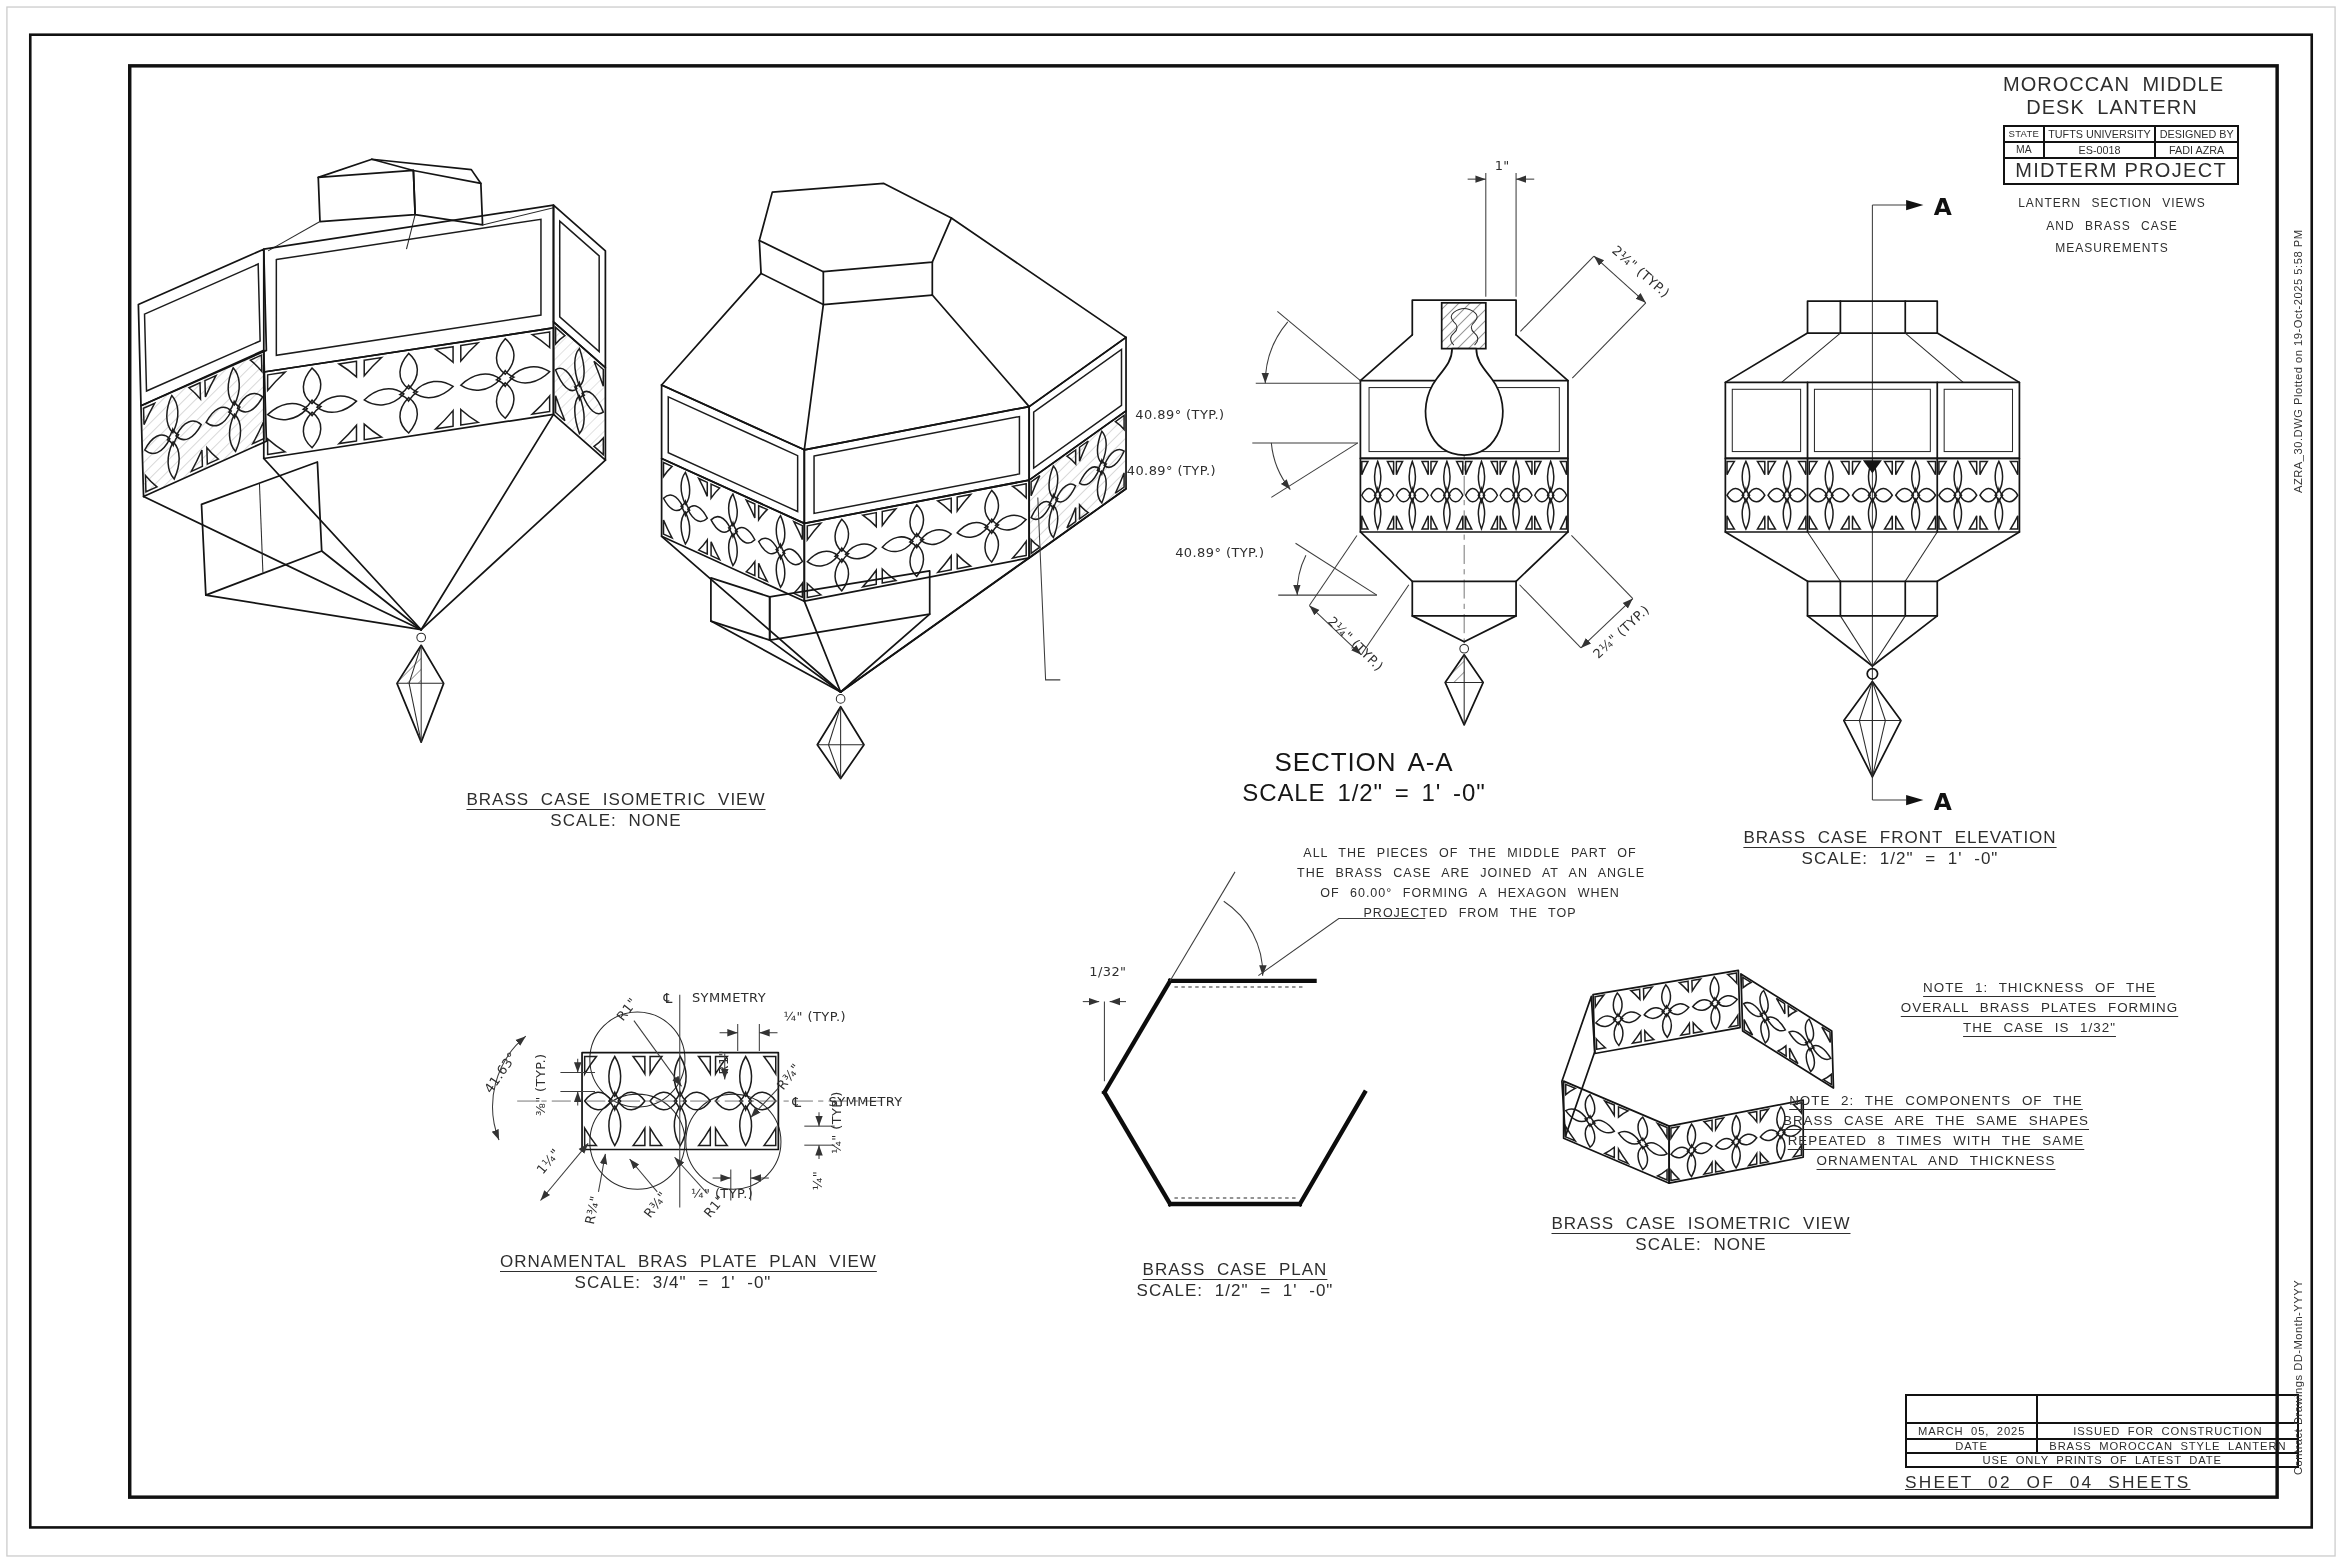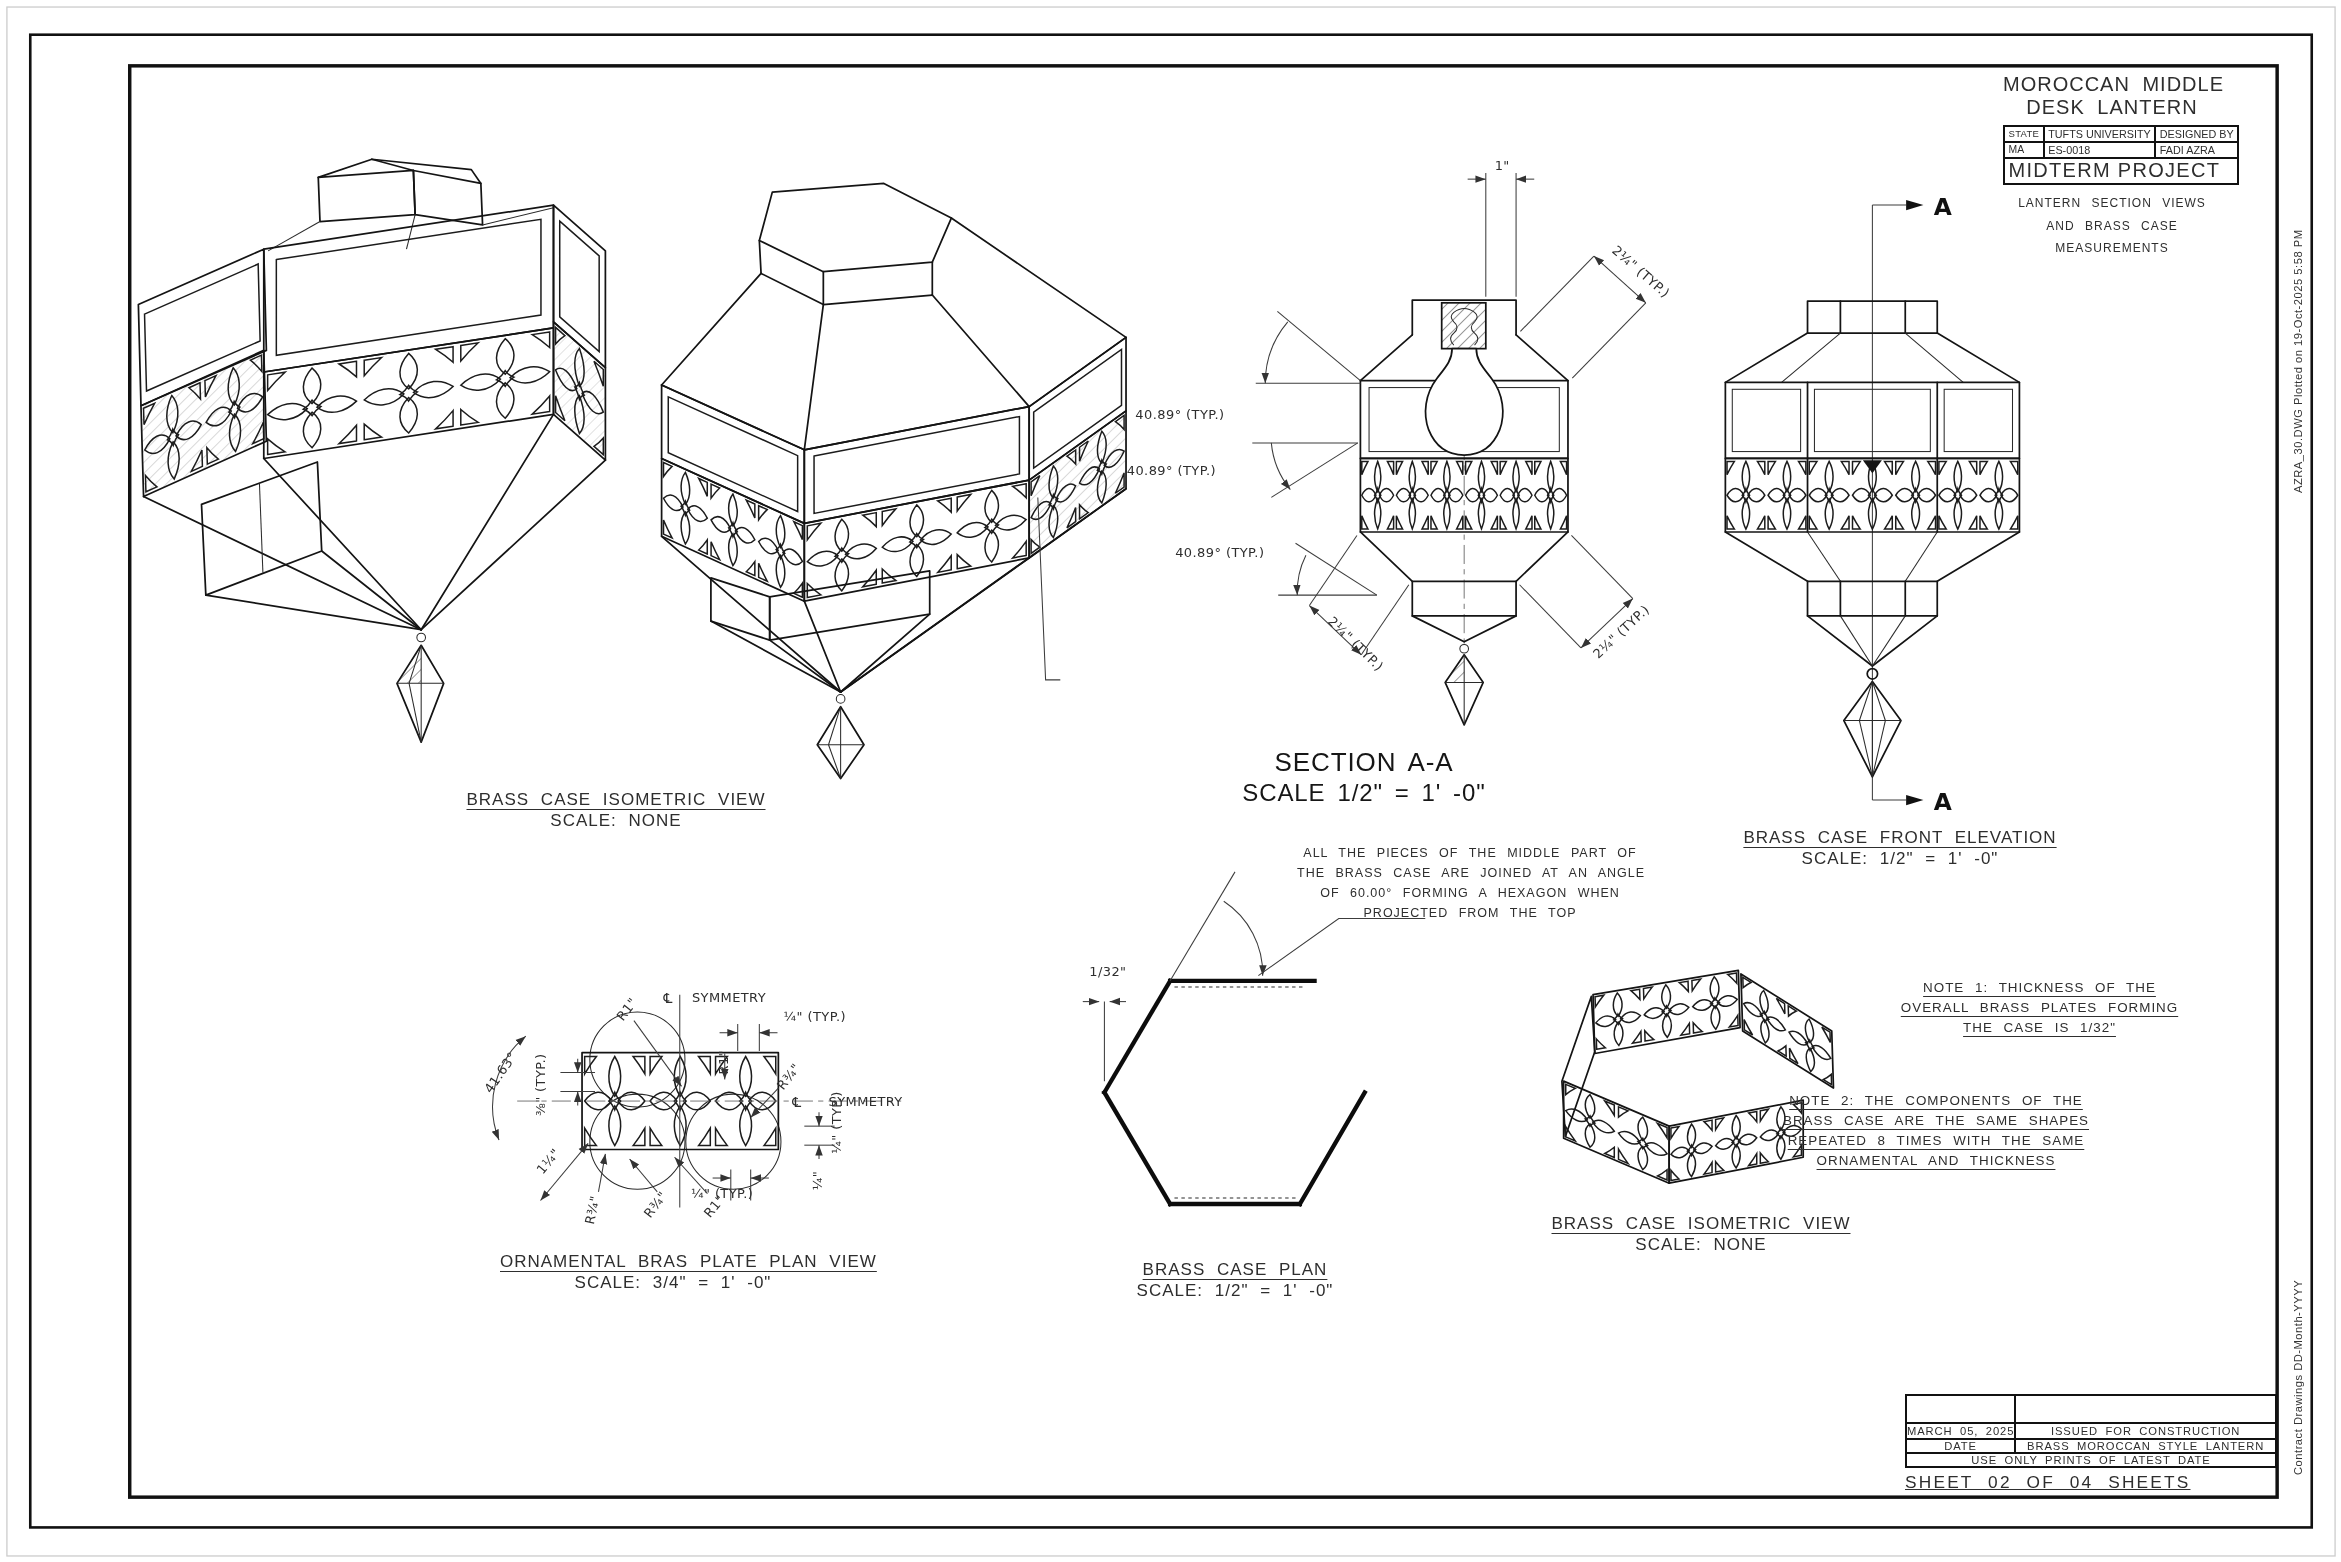--- a/index.html
+++ b/index.html
@@ -12,25 +12,25 @@
   .center{text-align:center;}
   .u{text-decoration:underline;text-underline-offset:4.3px;text-decoration-thickness:1.2px;} .f14{font-size:12.5px;line-height:16.4px;} .f15{font-size:13.4px;line-height:20px;}
   .f19{font-size:17px;line-height:21px;} .f21{font-size:12px;line-height:22.5px;} .f22{font-size:20px;line-height:23.4px;}
   .f30{font-size:26px;line-height:31px;letter-spacing:0.9px;word-spacing:4.3px;color:#161616;font-weight:500;}
   .f28{font-size:24px;line-height:29px;letter-spacing:0.9px;word-spacing:4.3px;color:#161616;font-weight:500;}
   .hexnote{font-size:12.5px;line-height:20px;}
   .vtext{position:absolute;transform:rotate(-90deg);transform-origin:0 0;white-space:nowrap;
          font-size:11.2px;color:#333;letter-spacing:0.5px;}
   
   .tbt{border-collapse:collapse;margin:5.2px auto 0 auto;}
-  .tbt td{border:2.1px solid #111;color:#2e2e2e;text-align:left;padding:0.9px 3.5px;white-space:nowrap;}
+  .tbt td{border:2.1px solid #111;color:#2e2e2e;text-align:center;padding:0.9px 3.5px;white-space:nowrap;}
   .tbt{border:2.6px solid #111;}
   .rbt{border-collapse:collapse;border:2.6px solid #111;width:372px;}
   .rbt td{border:2.1px solid #111;color:#2e2e2e;text-align:center;font-size:11.2px;
-          letter-spacing:0.9px;word-spacing:3.5px;padding:0 0;white-space:nowrap;}
+          letter-spacing:0.9px;word-spacing:3.5px;padding:0 11px;white-space:nowrap;}
   .sheetinfo{font-size:17.3px;letter-spacing:2.2px;word-spacing:7.8px;color:#2e2e2e;text-align:left;margin-top:4.3px;text-decoration:underline;}
   
   .ol{stroke:#141414;stroke-width:2;fill:none;stroke-linejoin:round;stroke-linecap:round;}
   .ol2{stroke:#2a2a2a;stroke-width:1.2;fill:none;}
   .thick{stroke:#0c0c0c;stroke-width:5;fill:none;stroke-linecap:square;}
   .dl{stroke:#3c3c3c;stroke-width:1.2;fill:none;}
   .cl{stroke:#707070;stroke-width:1.1;fill:none;stroke-dasharray:22 6 6 6;}
   .mo{fill:none;stroke:#1c1c1c;stroke-width:1.5;vector-effect:non-scaling-stroke;}
 </style>
 </head>

